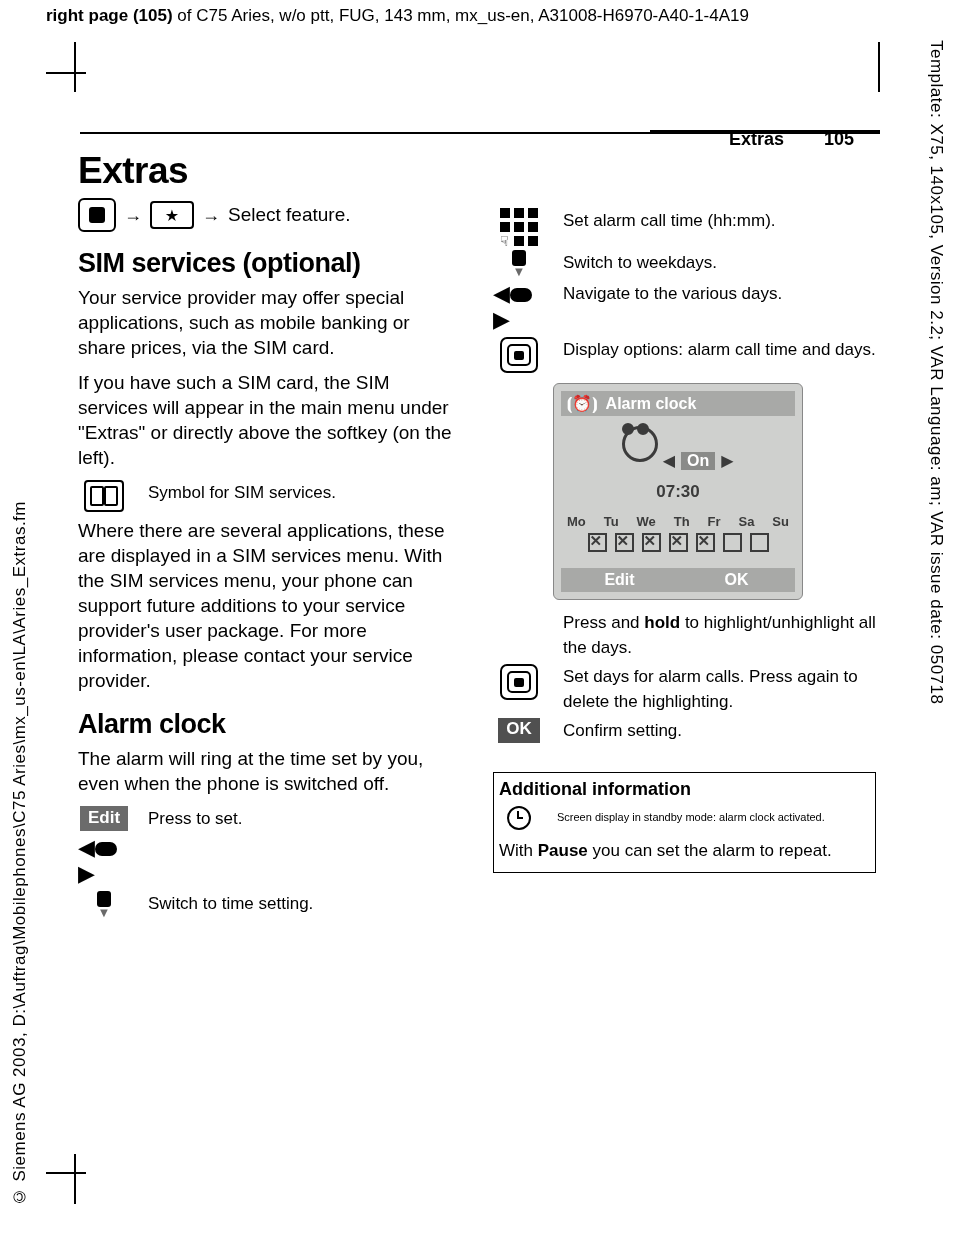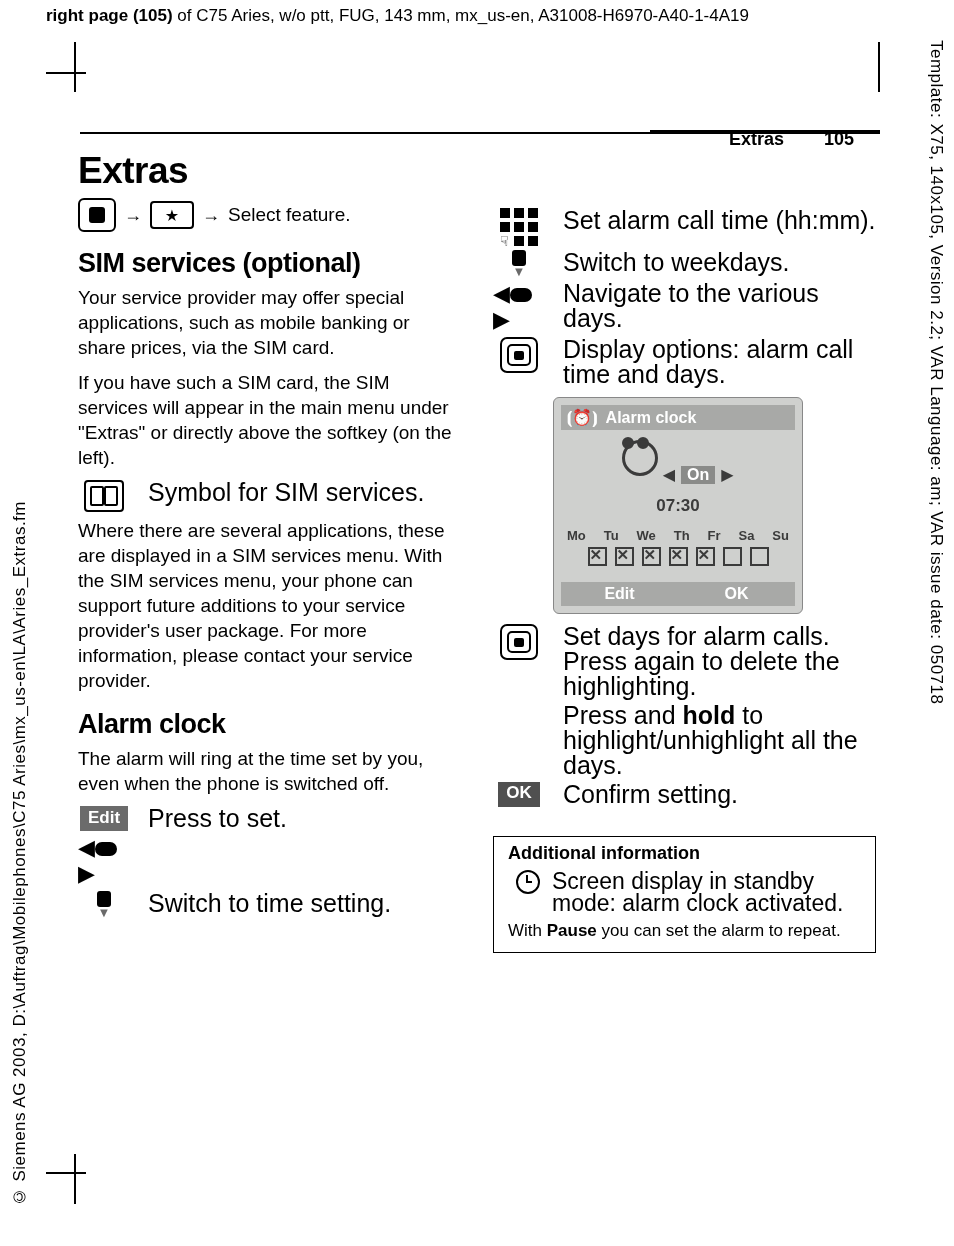--- a/index.html
+++ b/index.html
@@ -24,21 +24,21 @@
   h1{font-size:37px;margin:0 0 6px 0;font-weight:bold;letter-spacing:-0.5px}
   h2{font-size:27px;margin:16px 0 6px 0;font-weight:bold;letter-spacing:-0.5px}
   p{font-size:19px;line-height:25px;margin:6px 0 10px 0}
   .navline{display:flex;align-items:center;gap:8px;margin:4px 0 2px 0;font-size:19px}
   .kbox{display:inline-flex;align-items:center;justify-content:center;border:2px solid #000;border-radius:6px;width:34px;height:30px}
   .kbox .inner{width:16px;height:16px;background:#000;border-radius:3px}
   .kstar{display:inline-flex;align-items:center;justify-content:center;border:2px solid #000;border-radius:4px;width:40px;height:24px;font-size:16px}
   .arrow{font-size:18px}
   .irow{display:flex;gap:18px;margin:4px 0}
   .irow .ic{width:52px;flex:none;display:flex;justify-content:center}
-  .irow .tx{flex:1;font-size:25px;line-height:25px}
+  .irow .tx{flex:1;font-size:17px;line-height:25px}
   .sim-ic{display:inline-block;width:36px;height:28px;border:2px solid #000;border-radius:4px;position:relative}
   .sim-ic::before{content:"";position:absolute;left:4px;top:4px;width:10px;height:16px;border:2px solid #000;border-radius:2px}
   .sim-ic::after{content:"";position:absolute;right:4px;top:4px;width:10px;height:16px;border:2px solid #000;border-radius:2px}
   .editbtn{display:inline-block;background:#6b6b6b;color:#fff;font-weight:bold;font-size:17px;padding:2px 8px}
   .okbtn{display:inline-block;background:#505050;color:#fff;font-weight:bold;font-size:17px;padding:1px 8px}
   .lr-nav{font-size:22px;letter-spacing:-2px;display:inline-block}
   .lr-nav .mid{display:inline-block;width:22px;height:14px;background:#000;border-radius:7px;vertical-align:middle;margin:0 2px}
   .down-nav{display:inline-flex;flex-direction:column;align-items:center;line-height:10px}
   .down-nav .sq{width:14px;height:16px;background:#000;border-radius:3px}
   .down-nav .ar{font-size:13px;color:#6a6a6a;margin-top:1px}
@@ -60,23 +60,23 @@
   .ph-on{display:inline-flex;align-items:center;gap:6px;font-size:16px}
   .ph-on .tag{background:#8a8b89;color:#fff;font-weight:bold;padding:0 6px}
   .ph-on .tri{color:#3b3b3b;font-size:16px}
   .ph-time{font-size:17px;font-weight:bold;margin:12px 0}
   .ph-days{font-size:13px;font-weight:bold;display:flex;justify-content:space-between;gap:9px;color:#3b3b3b}
   .ph-checks{display:flex;justify-content:center;gap:8px;margin:4px 0 6px 0}
   .ph-checks span{width:15px;height:15px;border:2px solid #3b3b3b;display:inline-block;position:relative}
   .ph-checks span.x::before{content:"✕";position:absolute;left:0;top:-3px;font-size:15px;font-weight:bold;color:#3b3b3b}
   .ph-soft{display:flex;background:#a8a9a7}
   .ph-soft div{flex:1;text-align:center;font-weight:bold;color:#fff;padding:3px 0;font-size:16px}
-  .infobox{border:1px solid #000;margin-top:29px;padding:6px 10px 10px 14px}
+  .infobox{border:1px solid #000;margin-top:29px;padding:6px 10px 10px 5px}
   .infobox h3{margin:0 0 6px 0;font-size:18px;font-weight:bold}
-  .infobox .row{display:flex;gap:4px;font-size:23px;line-height:22px}
+  .infobox .row{display:flex;gap:18px;font-size:11px;line-height:22px}
   .infobox .ic{width:40px;flex:none;text-align:center;font-size:22px}
   .infobox p{font-size:17px;line-height:22px;margin:6px 0 0 0}
   .alarm-ic-sm{display:inline-block;width:20px;height:20px;border:2px solid #000;border-radius:50%;position:relative}
   .alarm-ic-sm::before{content:"";position:absolute;left:8px;top:3px;width:2px;height:7px;background:#000}
   .alarm-ic-sm::after{content:"";position:absolute;left:8px;top:9px;width:6px;height:2px;background:#000}
 </style>
 </head>
 <body>
 
 <div class="page">
@@ -236,35 +236,35 @@
               <span></span>
             </div>
           </div>
           <div class="ph-soft">
             <div>Edit</div>
             <div>OK</div>
           </div>
         </div>
 
         <div class="irow">
+          <div class="ic"></div>
+          <div class="tx">
+            <span>Press and </span><b>hold</b><span> to highlight/unhighlight all the days.</span>
+          </div>
+        </div>
+
+        <div class="irow">
           <div class="ic">
               <span class="centerkey">
                 <span class="i1">
                   <span class="i2"></span>
                 </span>
               </span>
             </div>
           <div class="tx">Set days for alarm calls. Press again to delete the highlighting.</div>
-        </div>
-
-        <div class="irow">
-          <div class="ic"></div>
-          <div class="tx">
-            <span>Press and </span><b>hold</b><span> to highlight/unhighlight all the days.</span>
-          </div>
         </div>
 
         <div class="irow">
           <div class="ic">
               <span class="okbtn">OK</span>
             </div>
           <div class="tx">Confirm setting.</div>
         </div>
 
         <div class="infobox">

